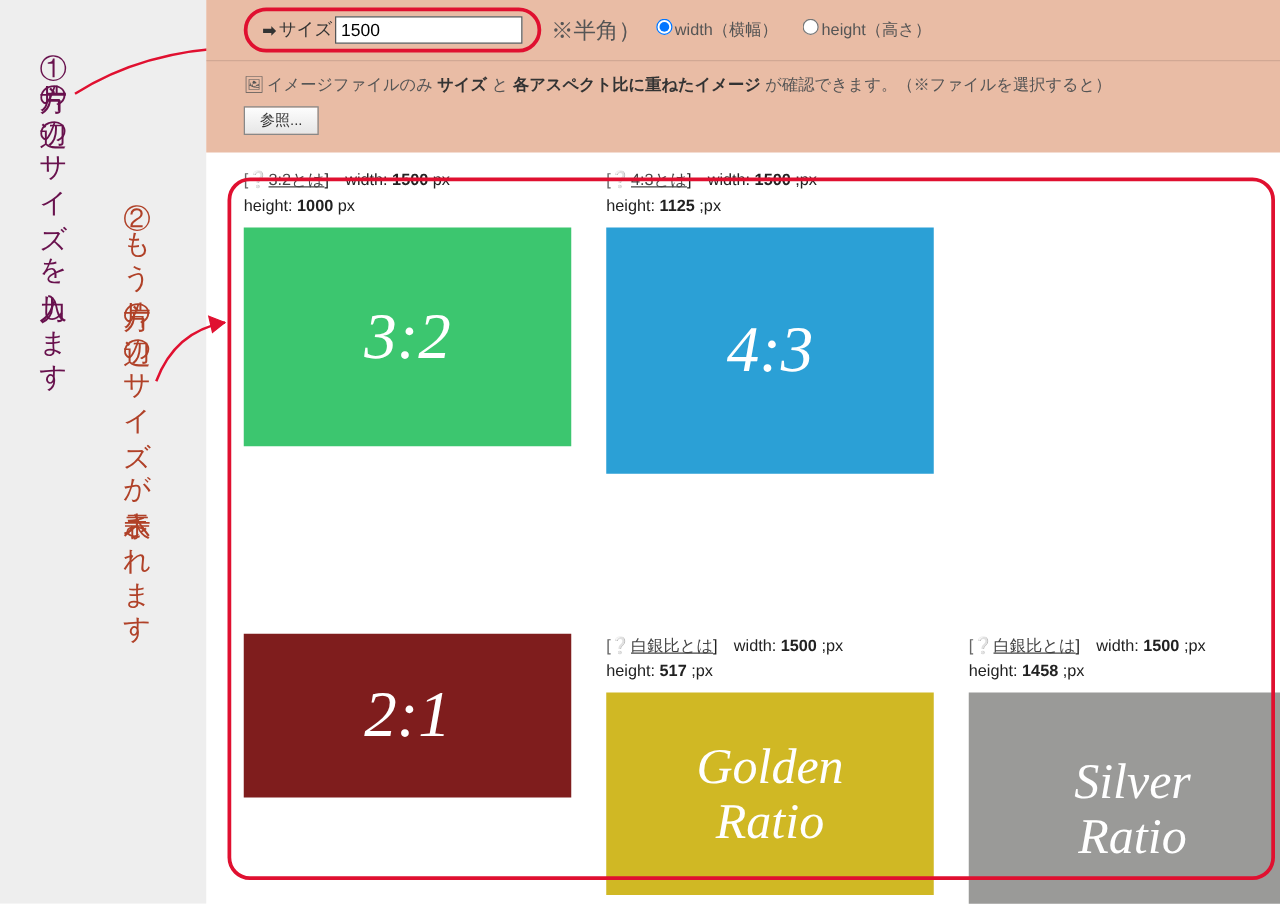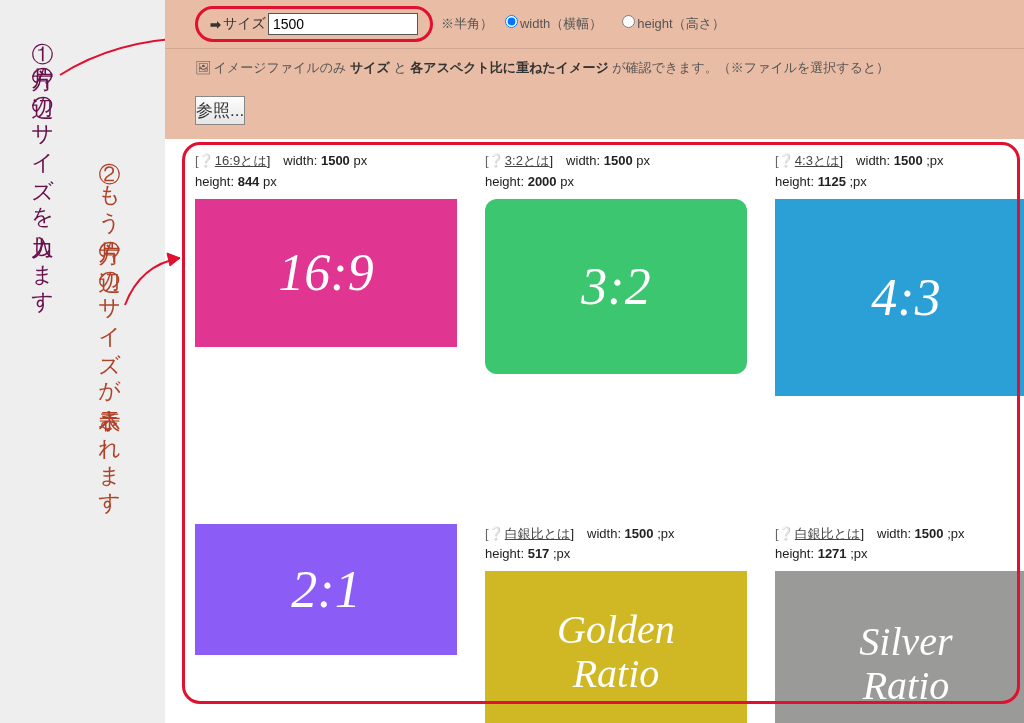--- a/index.html
+++ b/index.html
@@ -69,38 +69,38 @@
     .arrow-icon { color: #333; font-weight:bold; margin-right:2px; }
     .size-label { font-size: 14px; color:#333; }
     .size-input {
       width: 150px; height: 22px;
       border: 1px solid #555;
       background:#fff;
       padding: 0 4px;
       font-size:14px;
       margin-left:2px;
     }
-    .halfnote { margin-left:4px; color:#555; font-size:13px;}
+    .halfnote { margin-left:4px; color:#555; font-size:18px;}
     .radio-group { margin-left: 8px; display:flex; gap:20px; align-items:center; font-size:13px; color:#555;}
     .radio-group input { margin-right:2px; }
     .divider { height:1px; background: rgba(0,0,0,0.1);}
     .row2 {
       padding: 10px 30px 14px 30px;
       font-size:13px;
       color:#555;
     }
     .row2 .pic-icon { margin-right:2px; }
     .row2 b { color:#333; font-weight:bold; }
     .browse-btn {
       display:inline-block;
-      margin-top:19px;
+      margin-top:8px;
       border:1px solid #888;
       background: linear-gradient(#fdfdfd,#e6e6e6);
-      padding: 2px 0;
-      font-size:17px;
+      padding: 2px 12px;
+      font-size:12px;
       color:#333;
     }
     .results {
       padding: 12px 30px;
     }
     .results-circle {
       position:absolute;
       left: 182px; top: 142px;
       width: 838px; height: 562px;
       border: 3px solid #e01030;
@@ -127,21 +127,21 @@
       font-family: "Georgia","Times New Roman",serif;
       font-style: italic;
       font-size: 52px;
       text-align:center;
       line-height:1.1;
     }
     .tile.small { font-size:40px; }
     .t-16-9 { background:#e13592; width:262px; height:148px; }
     .t-3-2  { background:#3cc66f; width:262px; height:175px; }
     .t-4-3  { background:#2ba0d6; width:262px; height:197px; }
-    .t-2-1  { background:#8b5cf6; width:262px; height:131px; }
+    .t-2-1  { background:#7f1d1d; width:262px; height:131px; }
     .t-gold { background:#d0b824; width:262px; height:162px; }
     .t-silv { background:#9a9a98; width:262px; height:185px; }
   </style>
 </head>
 <body>
 
 <div class="left-panel">
   <div class="anno1">①片方の辺のサイズを入力します</div>
   <div class="anno2">②もう片方の辺のサイズが表示されます</div>
 </div>
@@ -173,44 +173,40 @@
     <div class="divider"></div>
     <div class="row2">
       <span class="pic-icon">🖼</span><span>イメージファイルのみ </span><b>サイズ</b><span> と </span><b>各アスペクト比に重ねたイメージ</b><span> が確認できます。（※ファイルを選択すると）</span><br>
       <button class="browse-btn">参照...</button>
     </div>
   </div>
 
   <div class="results">
     <div class="row-cards" id="row1">
         <div class="card">
-          <div class="info"><span class="q">[❔</span><a href="#">16:9とは</a><span>]　width: </span><span class="w">1500</span><span> px</span><br><span>height: </span><span class="h">844</span><span> px</span></div>
-          <div class="t-16-9 tile" style="white-space: pre-line;">16:9</div>
-        </div>
-        <div class="card">
-          <div class="info"><span class="q">[❔</span><a href="#">3:2とは</a><span>]　width: </span><span class="w">1500</span><span> px</span><br><span>height: </span><span class="h">2000</span><span> px</span></div>
-          <div class="t-3-2 tile" style="white-space: pre-line; border-radius: 12px;">3:2</div>
+          <div class="info"><span class="q">[❔</span><a href="#">3:2とは</a><span>]　width: </span><span class="w">1500</span><span> px</span><br><span>height: </span><span class="h">1000</span><span> px</span></div>
+          <div class="t-3-2 tile" style="white-space: pre-line;">3:2</div>
         </div>
         <div class="card">
           <div class="info"><span class="q">[❔</span><a href="#">4:3とは</a><span>]　width: </span><span class="w">1500</span><span> ;px</span><br><span>height: </span><span class="h">1125</span><span> ;px</span></div>
           <div class="t-4-3 tile" style="white-space: pre-line;">4:3</div>
         </div>
       </div>
     <div style="height:120px"></div>
     <div class="row-cards" id="row2">
         <div class="card">
           <div class="t-2-1 tile" style="white-space: pre-line;">2:1</div>
         </div>
         <div class="card">
           <div class="info"><span class="q">[❔</span><a href="#">白銀比とは</a><span>]　width: </span><span class="w">1500</span><span> ;px</span><br><span>height: </span><span class="h">517</span><span> ;px</span></div>
           <div class="t-gold tile small" style="white-space: pre-line;">Golden
 Ratio</div>
         </div>
         <div class="card">
-          <div class="info"><span class="q">[❔</span><a href="#">白銀比とは</a><span>]　width: </span><span class="w">1500</span><span> ;px</span><br><span>height: </span><span class="h">1271</span><span> ;px</span></div>
+          <div class="info"><span class="q">[❔</span><a href="#">白銀比とは</a><span>]　width: </span><span class="w">1500</span><span> ;px</span><br><span>height: </span><span class="h">1458</span><span> ;px</span></div>
           <div class="t-silv tile small" style="white-space: pre-line;">Silver
 Ratio</div>
         </div>
       </div>
   </div>
 </div>
 
 <div class="results-circle"></div>
 
 </body></html>

